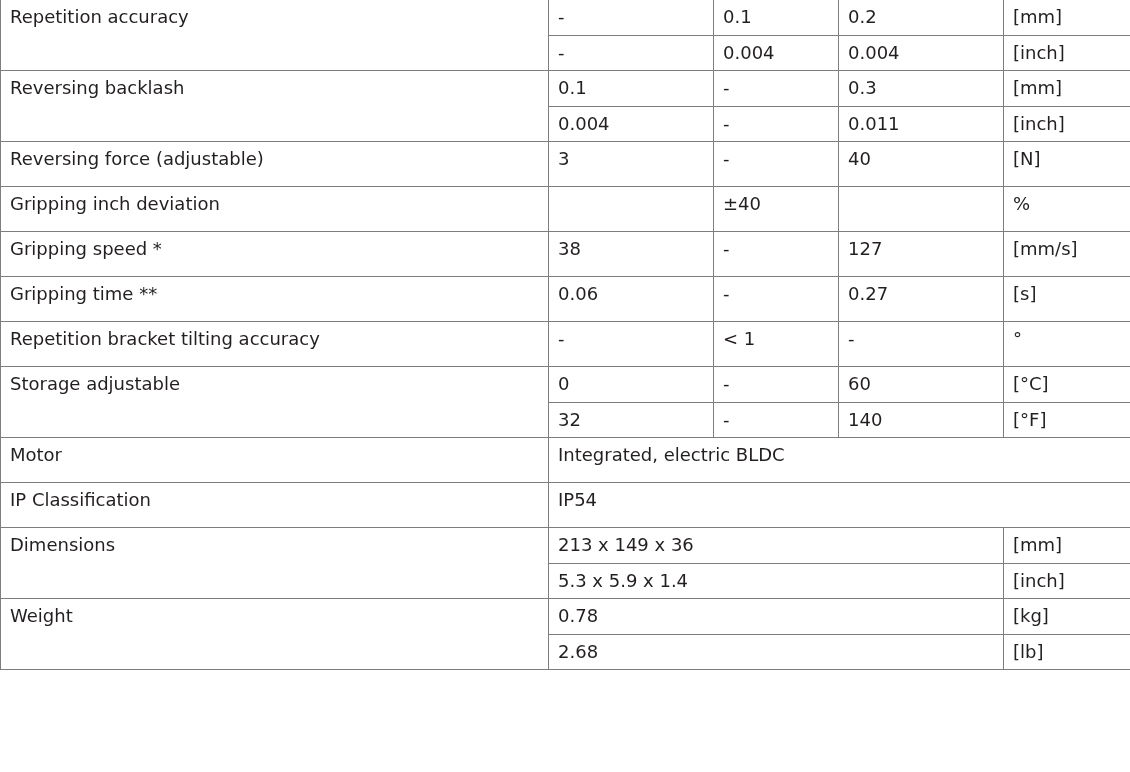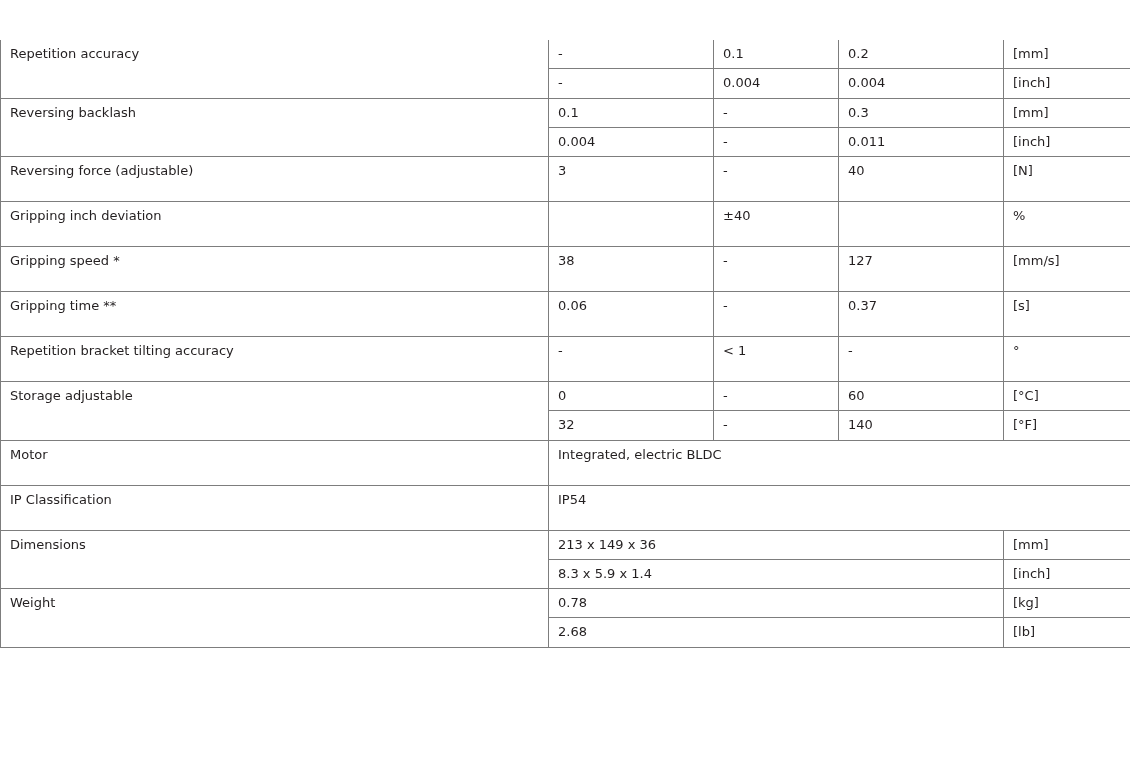--- a/index.html
+++ b/index.html
@@ -11,23 +11,22 @@
     width: 1130px;
     height: 772px;
     font-family: "DejaVu Sans", "Liberation Sans", sans-serif;
     color: #231f20;
     overflow: hidden;
   }
   .spec-table {
     border-collapse: collapse;
     width: 1130px;
     table-layout: fixed;
-    font-size: 13px;
+    font-size: 18px;
     line-height: 1.25;
-    margin-top: 40px;
   }
   .spec-table td {
     border: 1px solid #7d7d7d;
     padding: 6px 4px 6px 9px;
     vertical-align: top;
     font-weight: 400;
     white-space: nowrap;
     overflow: hidden;
   }
   
@@ -116,21 +115,21 @@
       <td>38</td>
       <td>-</td>
       <td>127</td>
       <td>[mm/s]</td>
     </tr>
 
     <tr class="row-h1">
       <td class="label">Gripping time **</td>
       <td>0.06</td>
       <td>-</td>
-      <td>0.37</td>
+      <td>0.27</td>
       <td>[s]</td>
     </tr>
 
     <tr class="row-h1">
       <td class="label">Repetition bracket tilting accuracy</td>
       <td>-</td>
       <td>&lt; 1</td>
       <td>-</td>
       <td>°</td>
     </tr>
@@ -158,21 +157,21 @@
       <td class="label">IP Classification</td>
       <td colspan="4">IP54</td>
     </tr>
 
     <tr>
       <td class="label" rowspan="2">Dimensions</td>
       <td colspan="3">213 x 149 x 36</td>
       <td>[mm]</td>
     </tr>
     <tr class="sub">
-      <td class="novline" colspan="3">8.3 x 5.9 x 1.4</td>
+      <td class="novline" colspan="3">5.3 x 5.9 x 1.4</td>
       <td class="novline">[inch]</td>
     </tr>
 
     <tr>
       <td class="label" rowspan="2">Weight</td>
       <td colspan="3">0.78</td>
       <td>[kg]</td>
     </tr>
     <tr class="sub">
       <td class="novline" colspan="3">2.68</td>

